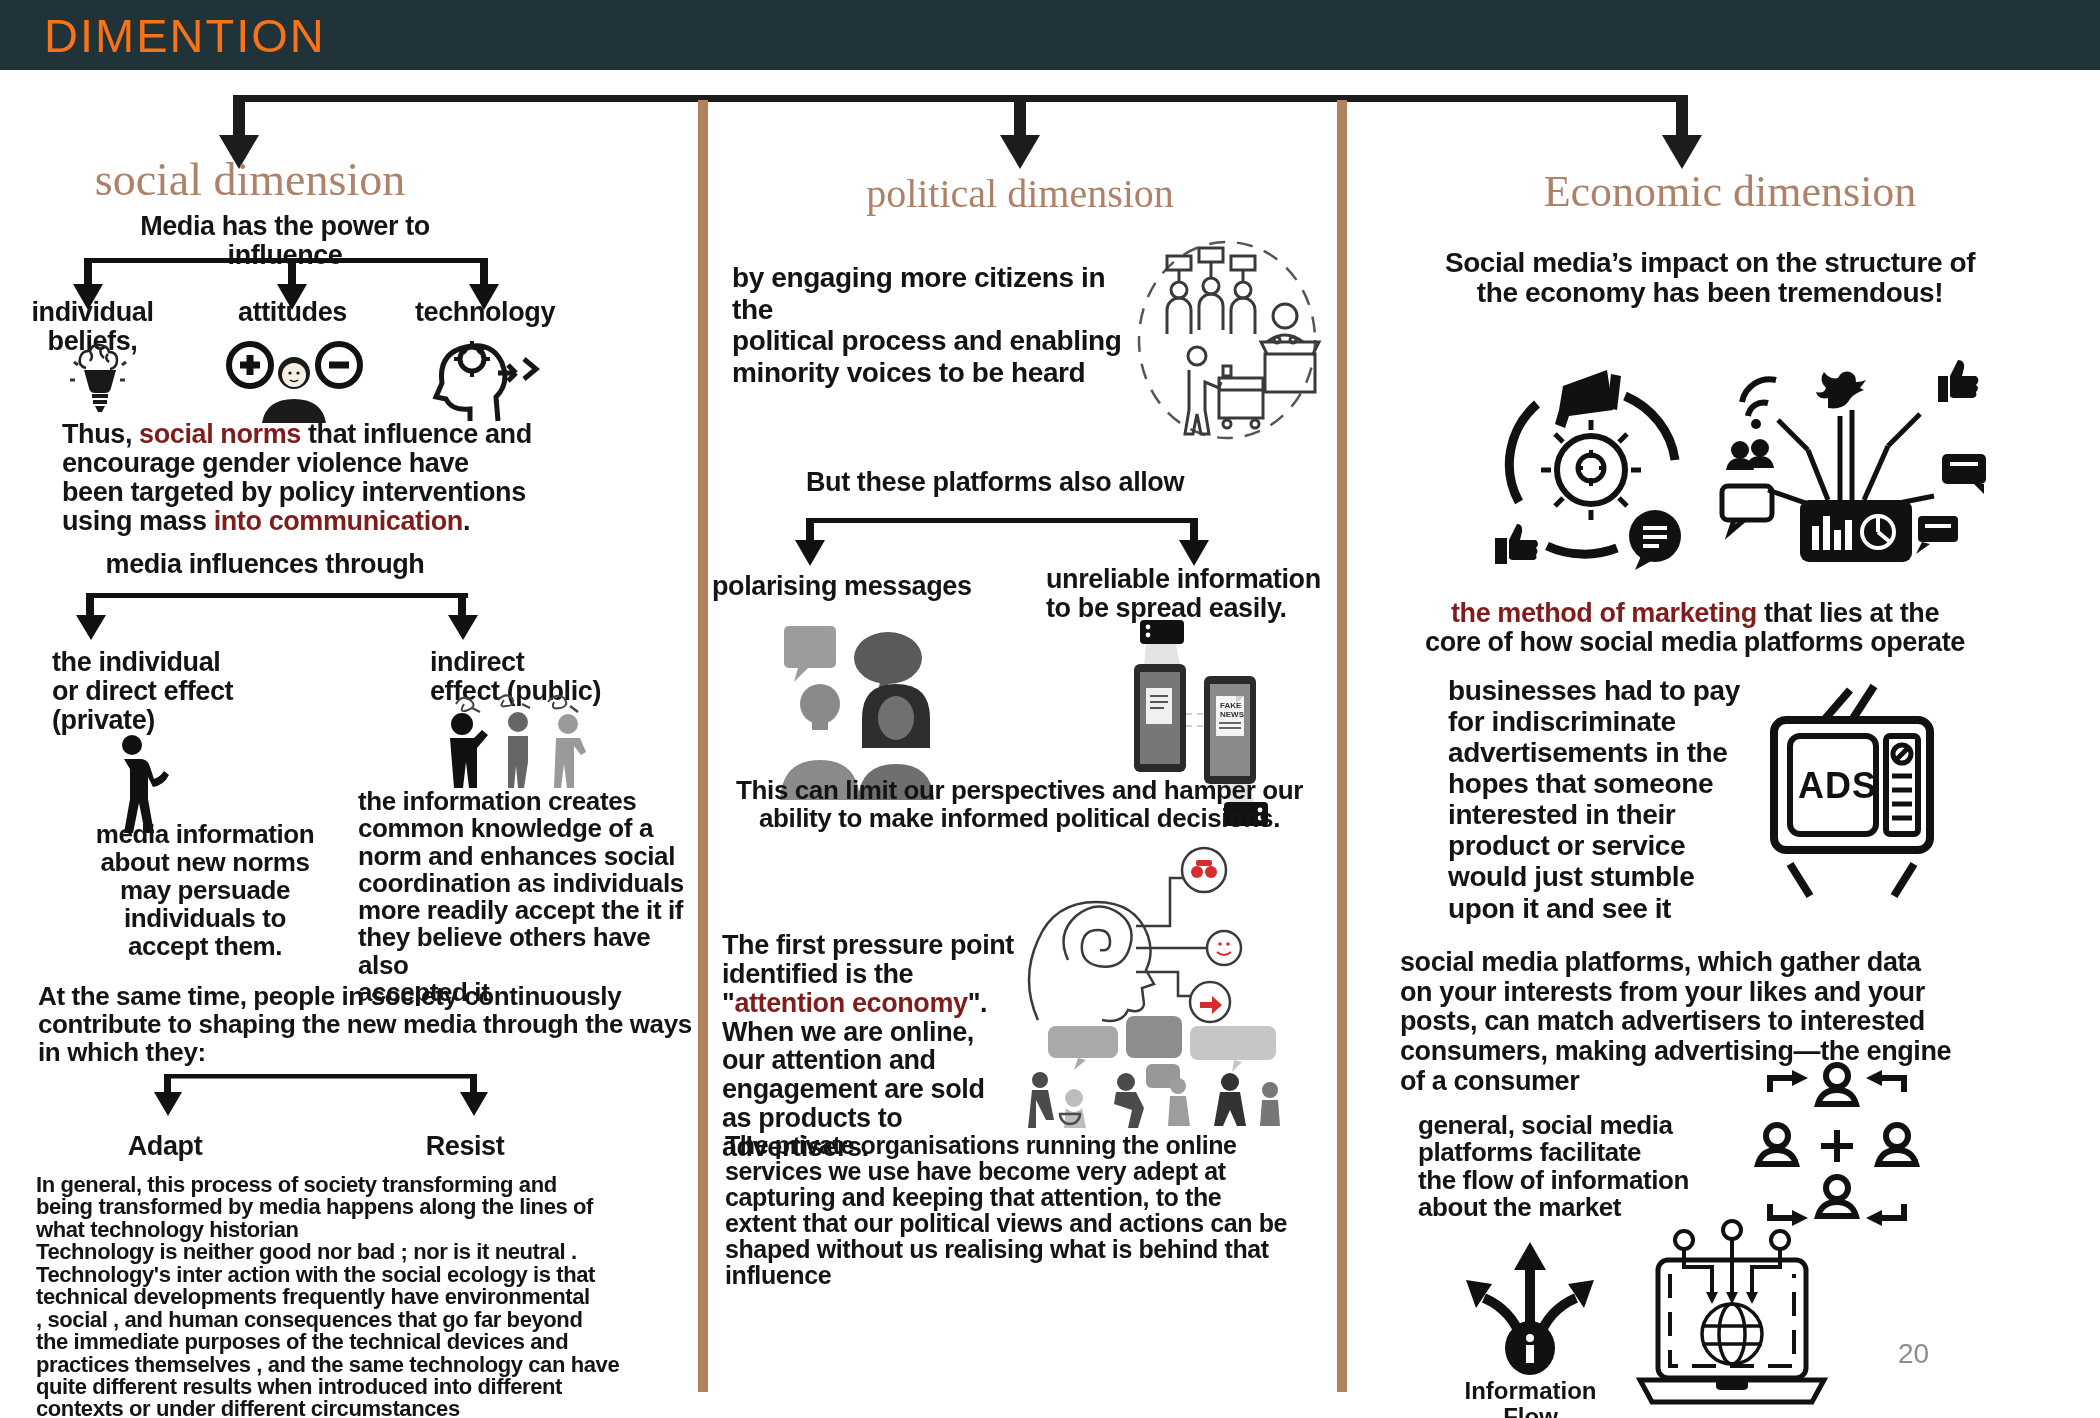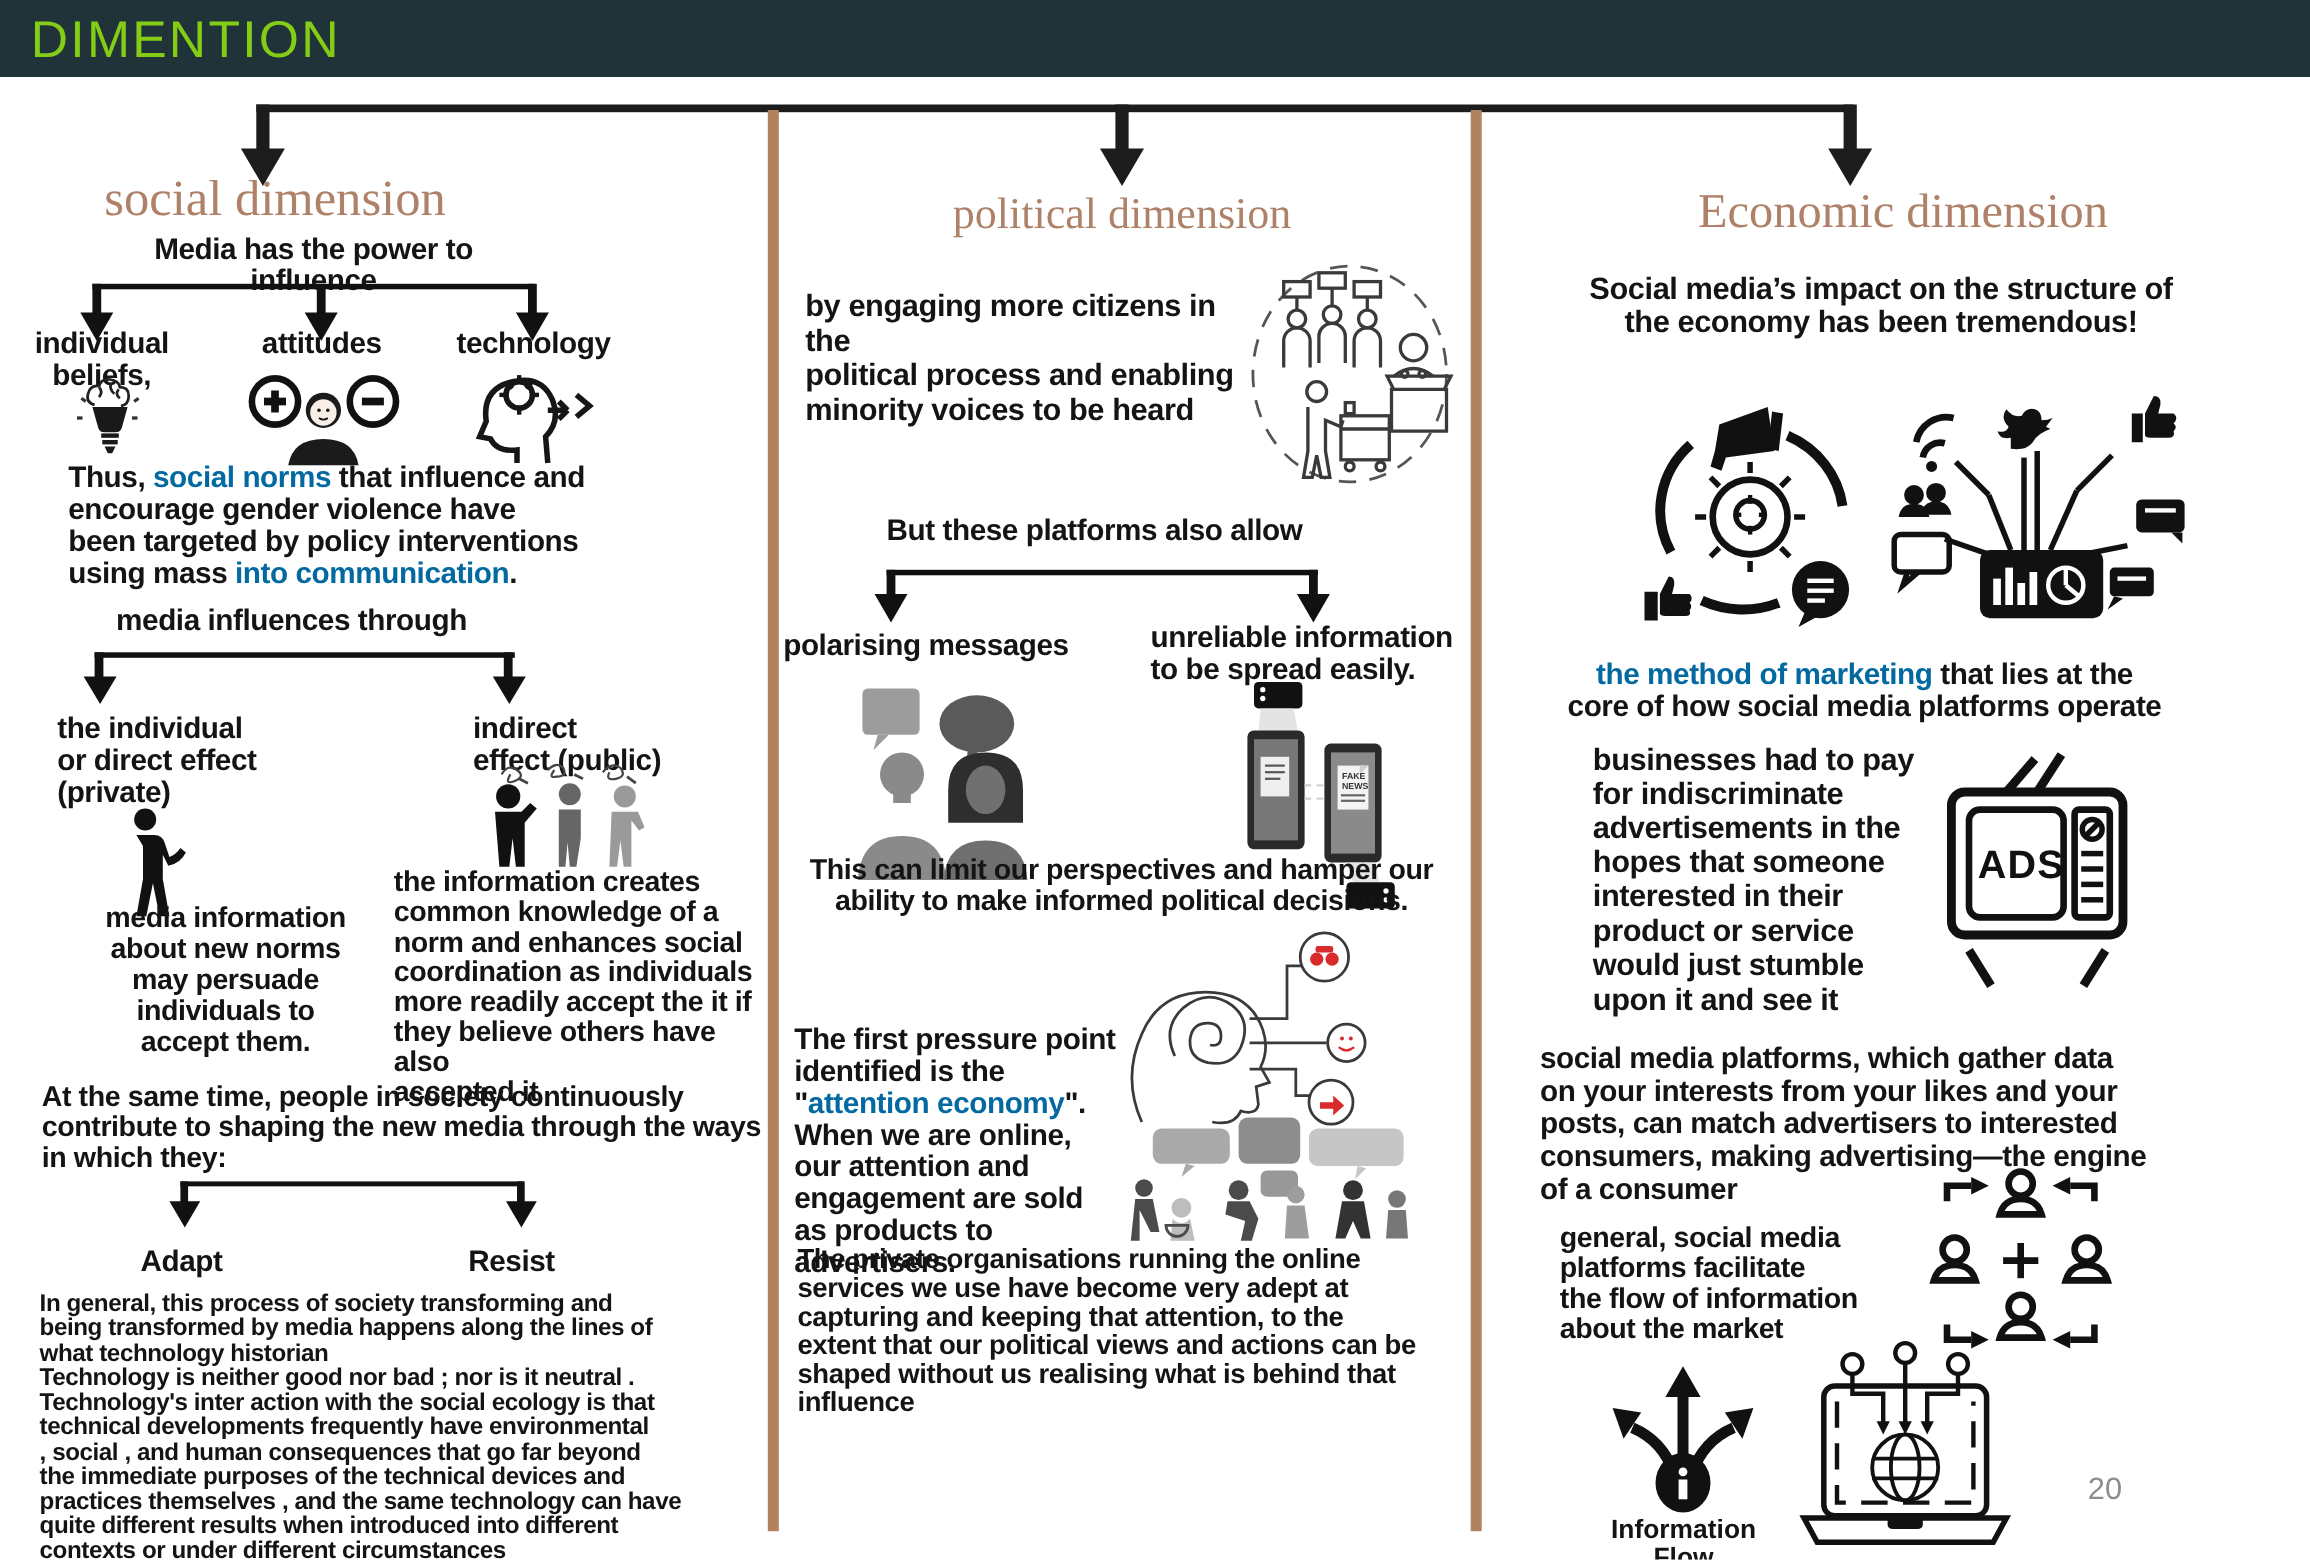--- a/index.html
+++ b/index.html
@@ -1,27 +1,27 @@
 <!DOCTYPE html>
 <html><head>
 <meta charset="utf-8">
 <style>
   html,body{margin:0;padding:0;background:#ffffff;}
   .slide{position:relative;width:2100px;height:1418px;overflow:hidden;background:#ffffff;
          font-family:"Liberation Sans","DejaVu Sans",sans-serif;}
   .header{position:absolute;left:0;top:0;width:2100px;height:70px;background:#203339;}
-  .header h1{margin:0;padding:8px 0 0 28px;font-size:47px;font-weight:300;color:#84cc16;
+  .header h1{margin:0;padding:8px 0 0 44px;font-size:47px;font-weight:300;color:#f97316;
              letter-spacing:2px;font-family:"Liberation Sans","DejaVu Sans",sans-serif;}
   .divider{position:absolute;top:100px;width:10px;height:1292px;background:#b2825f;}
   .t{position:absolute;font-weight:bold;color:#141414;letter-spacing:-0.4px;line-height:1.08;}
   .pre{white-space:pre-line;}
   .ctr{text-align:center;}
   .serif{font-family:"Liberation Serif","DejaVu Serif",serif;font-weight:400;color:#ae8168;
          letter-spacing:0;}
-  .red{color:#0369a1;}
+  .red{color:#7f1d1d;}
   svg{position:absolute;overflow:visible;}
   .pagenum{position:absolute;left:1898px;top:1338px;font-size:28px;color:#8d8d8d;font-weight:400;}
 </style>
 </head>
 <body>
 
 <div class="slide">
 
   <div class="header">
     <h1>DIMENTION</h1>

